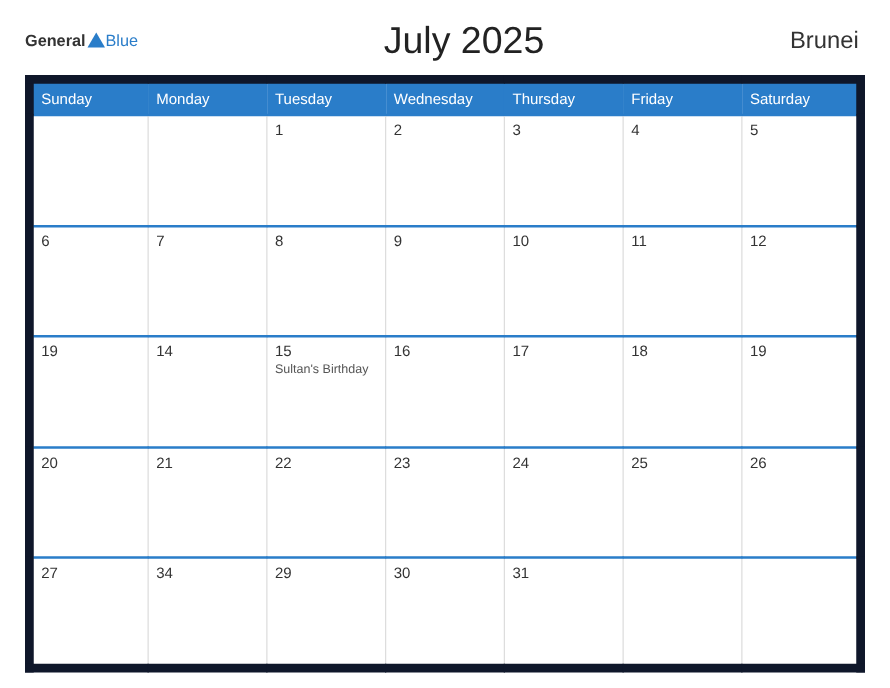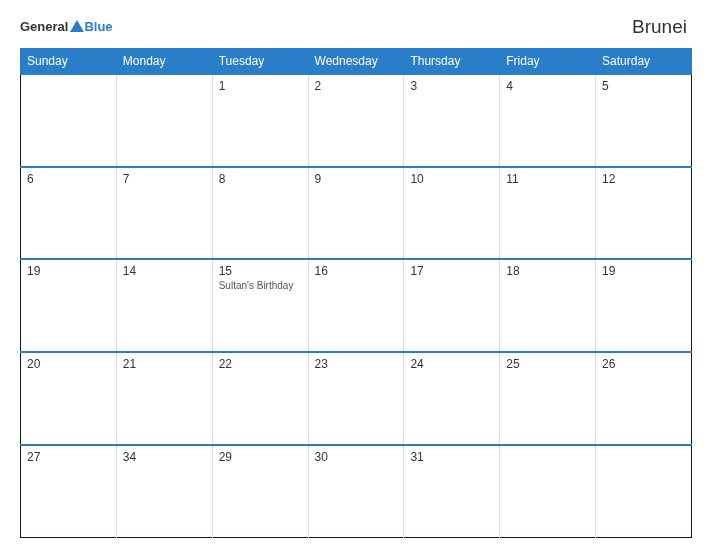--- a/index.html
+++ b/index.html
@@ -29,21 +29,21 @@
       gap: 4px;
     }
     .logo-text-general {
       font-size: 13px;
       font-weight: bold;
       color: #333;
       line-height: 1.1;
     }
     .logo-text-blue {
       font-size: 13px;
-      font-weight: bold;
+      font-weight: normal;
       color: #2a7dc9;
       line-height: 1.1;
     }
     .logo-triangle {
       width: 0;
       height: 0;
       border-left: 7px solid transparent;
       border-right: 7px solid transparent;
       border-bottom: 12px solid #2a7dc9;
       margin-left: 2px;
@@ -64,21 +64,21 @@
       flex: 1;
     }
     .country {
       font-size: 19px;
       color: #333;
       text-align: left;
       min-width: 60px;
     }
     .calendar {
       flex: 1;
-      border: 1px solid #0f172a;
+      border: 7px solid #0f172a;
       border-collapse: collapse;
       width: 100%;
       table-layout: fixed;
     }
     .calendar thead tr th {
       background: #2a7dc9;
       color: #fff;
       font-size: 12px;
       font-weight: normal;
       padding: 5px 6px;
@@ -123,20 +123,21 @@
   <div class="header">
     <div class="logo">
       <div class="logo-block">
         <div class="logo-line1">
           <span class="logo-text-general">General</span>
           <div class="logo-triangle"></div>
         </div>
         <span class="logo-text-blue">Blue</span>
       </div>
     </div>
+    <div class="month-title">July 2025</div>
     <div class="country">Brunei</div>
   </div>
 
   <table class="calendar">
     <thead>
       <tr>
       <th>Sunday</th>
           <th>Monday</th>
           <th>Tuesday</th>
           <th>Wednesday</th>

